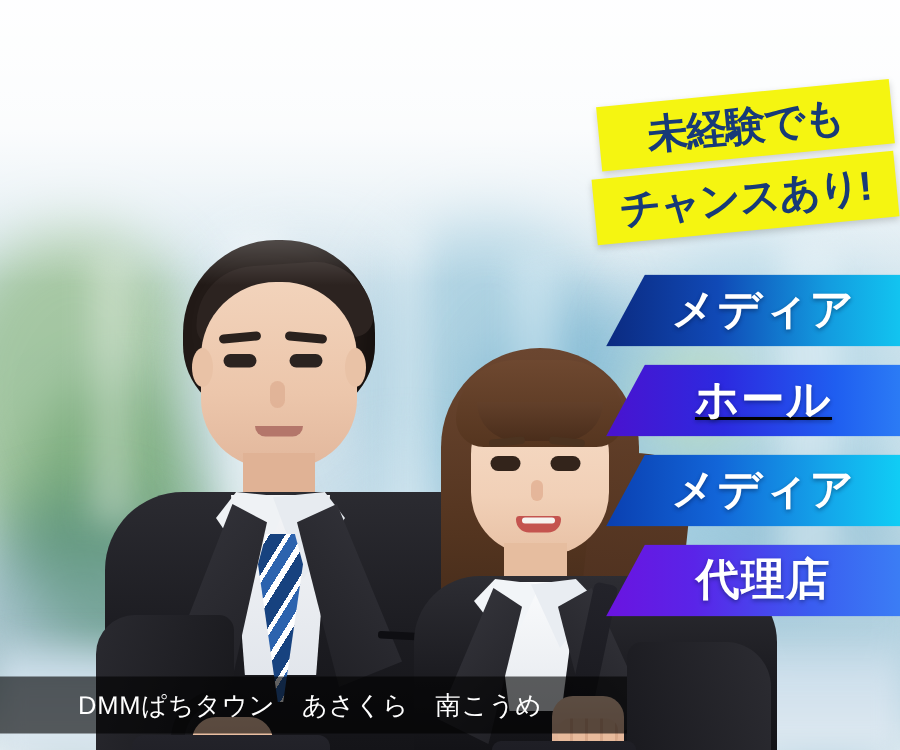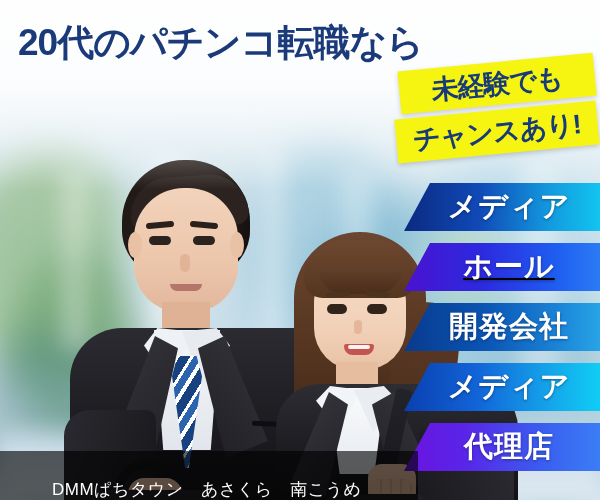--- a/index.html
+++ b/index.html
@@ -277,23 +277,23 @@
     padding-left:14px;
   }
   .bar-1{ background:linear-gradient(90deg,#0b2a80 0%,#1049b6 38%,#139bdf 75%,#12c4f0 100%); }
   .bar-2{ background:linear-gradient(90deg,#4a12cf 0%,#2c2ae0 40%,#1f5ef0 78%,#2b7bf5 100%);text-decoration:underline; }
   .bar-3{ background:linear-gradient(90deg,#093a8e 0%,#0b55b4 42%,#1b86d8 80%,#28a4e6 100%); }
   .bar-4{ background:linear-gradient(90deg,#6a14e0 0%,#5a24e8 30%,#3a5df0 70%,#3b7df5 100%); }
   .bar-5{ background:linear-gradient(90deg,#0a3fb0 0%,#1265d8 38%,#14a6ea 75%,#10cdf5 100%); }
 
   
   .credit{
-    position:absolute; left:0; top:451px; width:418px; height:50px;
+    position:absolute; left:0; top:451px; width:418px; height:38px;
     background:rgba(0,0,0,.62);
-    display:flex; align-items:flex-end;
+    display:flex; align-items:center;
   }
   .credit span{
     color:#fff; font-size:17px; font-weight:400; letter-spacing:.5px;
     padding-left:52px; white-space:nowrap;
   }
 </style>
 </head>
 <body>
 
 <div class="banner">
@@ -365,40 +365,36 @@
       <div class="w-strap"></div>
       <div class="w-arm"></div>
       <div class="w-hand"></div>
       <div class="w-bag"></div>
 
     </div>
 
     <div class="top-wash"></div>
   </div>
 
-  <div class="headline">20代のパチンコ転職なら</div>
 
 
   <div class="sticker sticker-1">
     <span>未経験でも</span>
   </div>
   <div class="sticker sticker-2">
     <span>チャンスあり!</span>
   </div>
 
   <div class="menu">
     <div class="bar bar-1">
       <span>メディア</span>
     </div>
     <div class="bar bar-2">
       <span>ホール</span>
     </div>
-    <div class="bar bar-3">
-      <span>開発会社</span>
-    </div>
     <div class="bar bar-5">
       <span>メディア</span>
     </div>
     <div class="bar bar-4">
       <span>代理店</span>
     </div>
   </div>
 
   <div class="credit">
     <span>DMMぱちタウン　あさくら　南こうめ</span>

